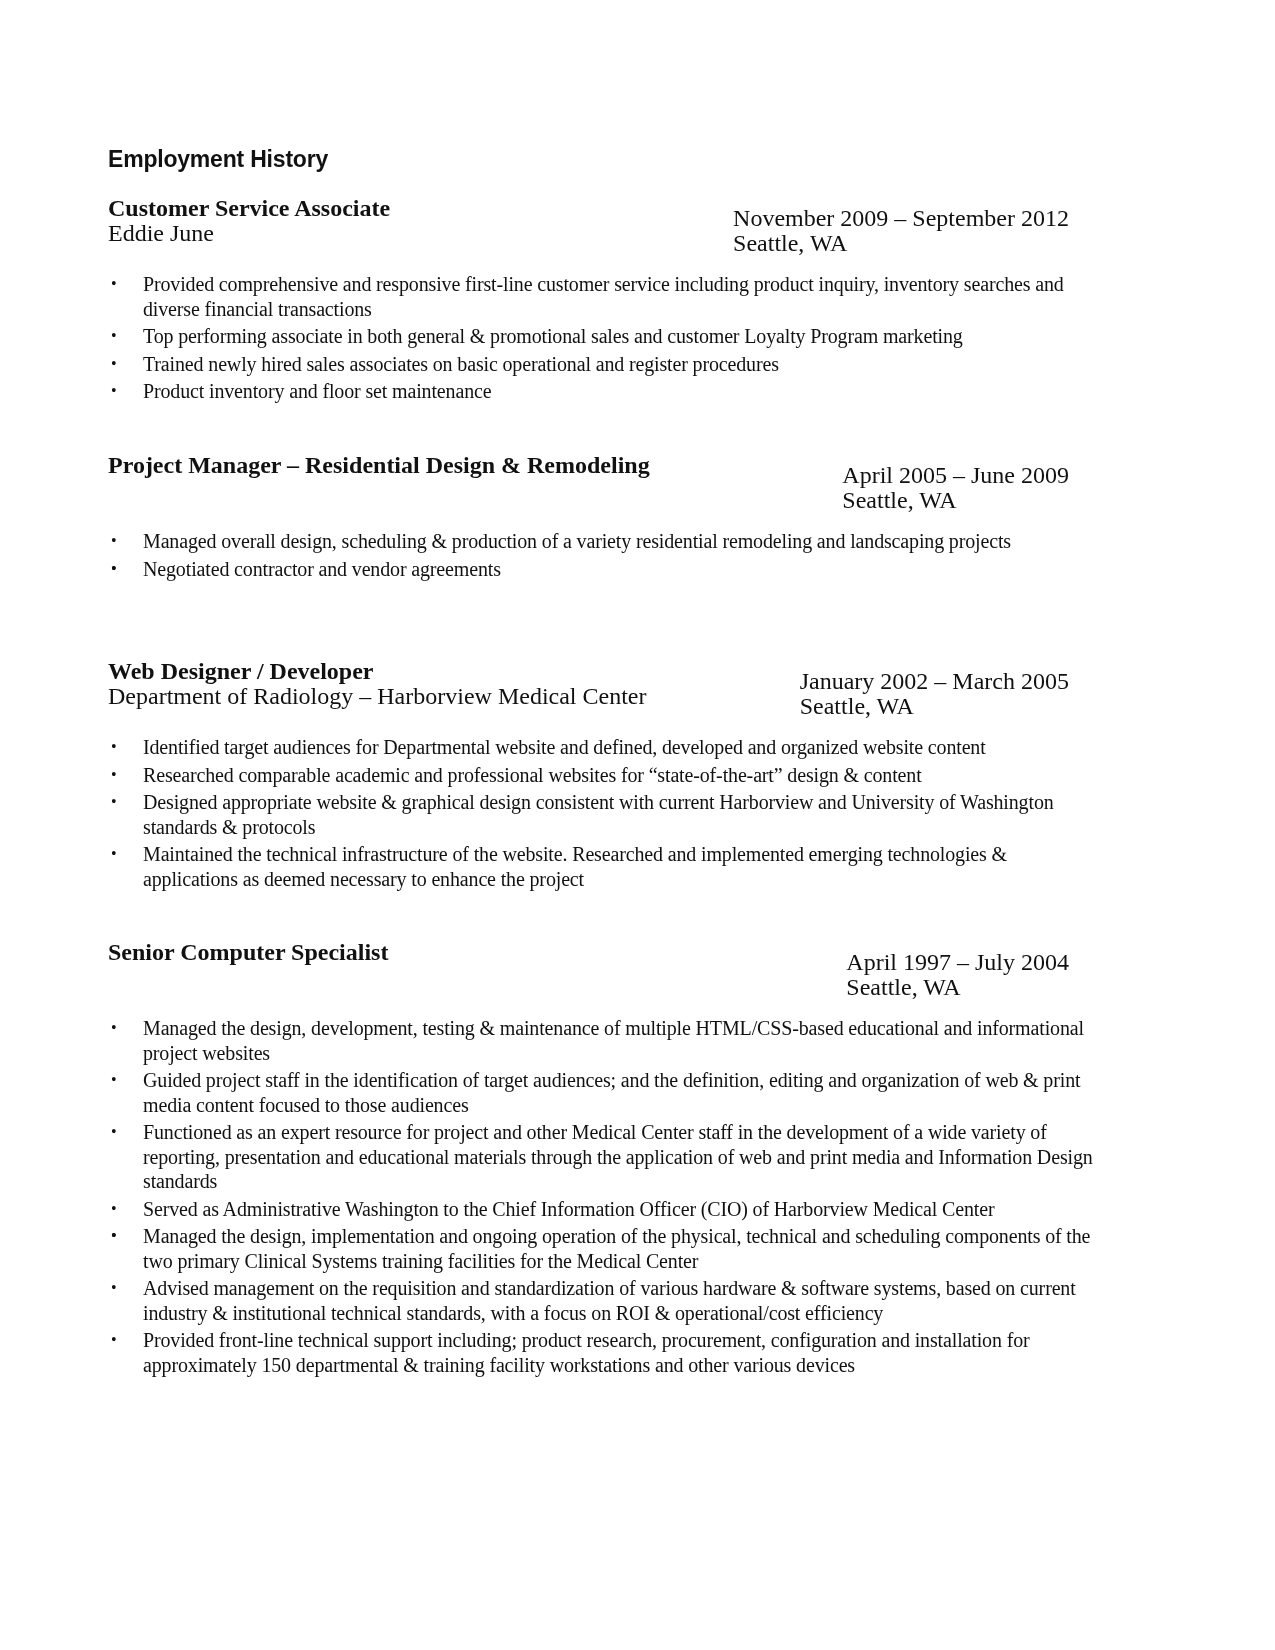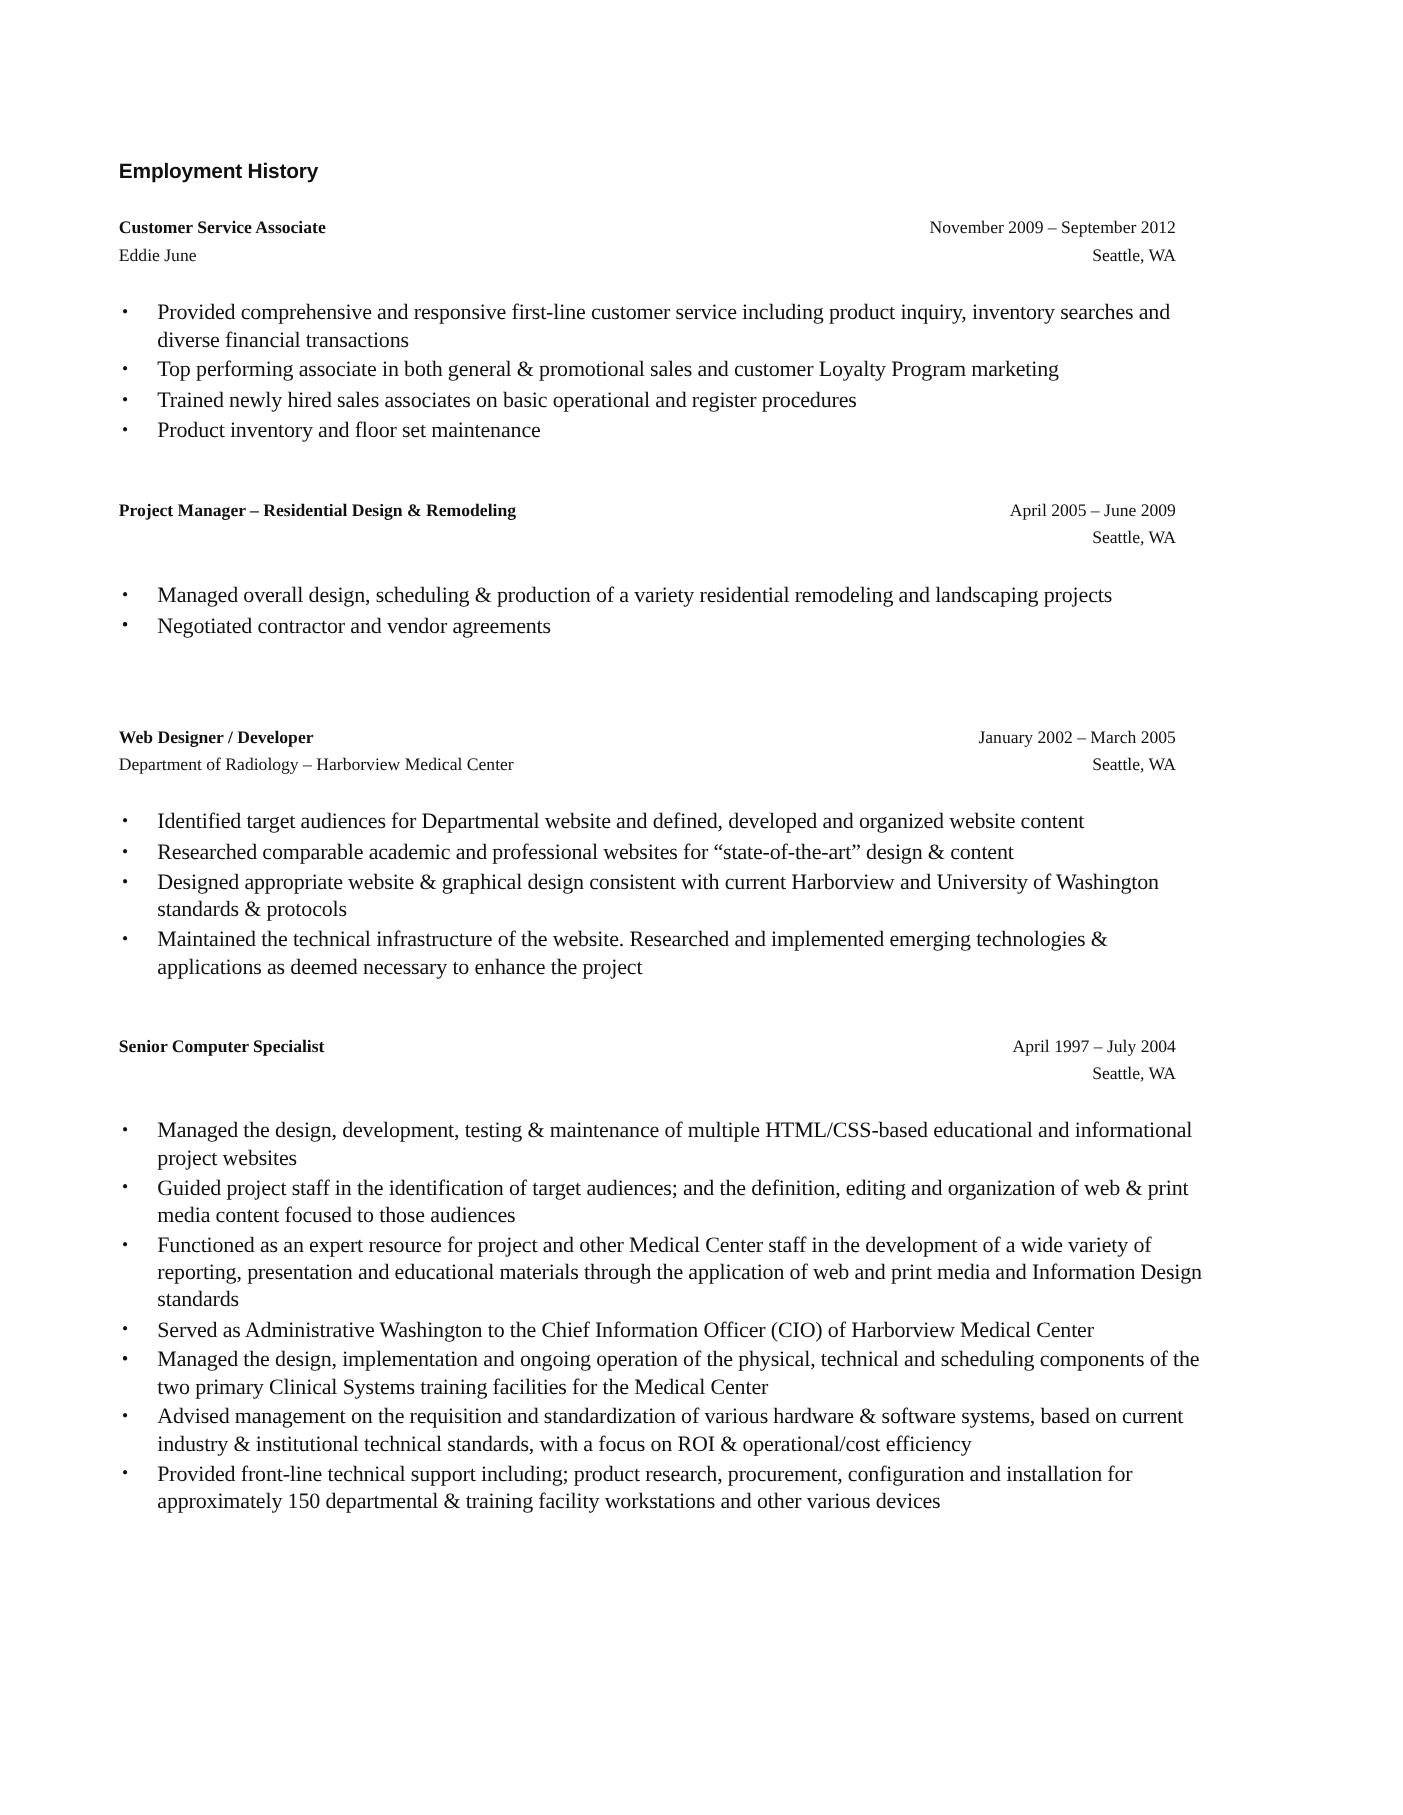--- a/index.html
+++ b/index.html
@@ -1,26 +1,26 @@
 <!DOCTYPE html>
 <html><head>
 <meta charset="utf-8">
 <style>
   html, body { margin: 0; padding: 0; background: #ffffff; }
   body { width: 1275px; height: 1650px; position: relative; overflow: hidden;
          font-family: "Liberation Serif", "DejaVu Serif", serif; color: #111; }
   .page { position: absolute; left: 108px; top: 0; width: 990px; }
   .section-title { position: absolute; top: 146px; left: 0;
          font-family: "Liberation Sans", "DejaVu Sans", sans-serif; font-weight: bold;
-         font-size: 19px; letter-spacing: -0.2px; text-align: center; }
+         font-size: 23px; letter-spacing: -0.2px; text-align: center; }
   .job { position: absolute; left: 0; width: 990px; }
-  .job-head { position: relative; height: 50px; font-size: 16px; line-height: 24.5px; }
+  .job-head { position: relative; height: 50px; font-size: 24px; line-height: 24.5px; }
   .job-title { font-weight: bold; }
   .job-left { position: absolute; left: 0; top: 0; }
-  .job-right { position: absolute; right: 29px; top: 0; text-align: right; }
+  .job-right { position: absolute; right: 29px; top: 10px; text-align: left; }
   ul.bullets { list-style: none; margin: 0; padding: 0; position: absolute; left: 0; width: 990px; }
   ul.bullets li { position: relative; padding-left: 35px; font-size: 20px; line-height: 24.5px;
          margin-bottom: 3px; letter-spacing: -0.15px; }
   ul.bullets li .dot { position: absolute; left: 3px; top: 0; font-size: 16px; }
 </style>
 </head>
 <body>
 
 <div class="page">
   <div class="section-title">Employment History</div>

